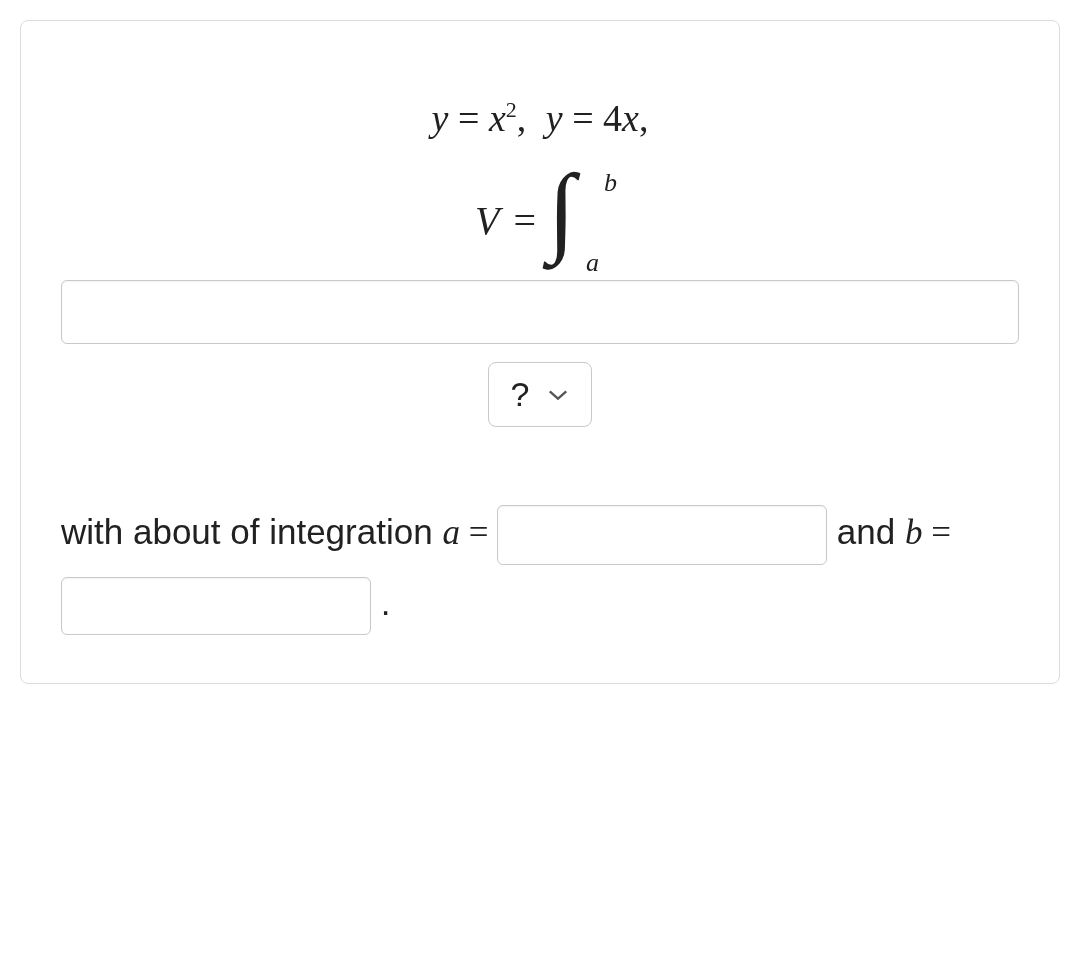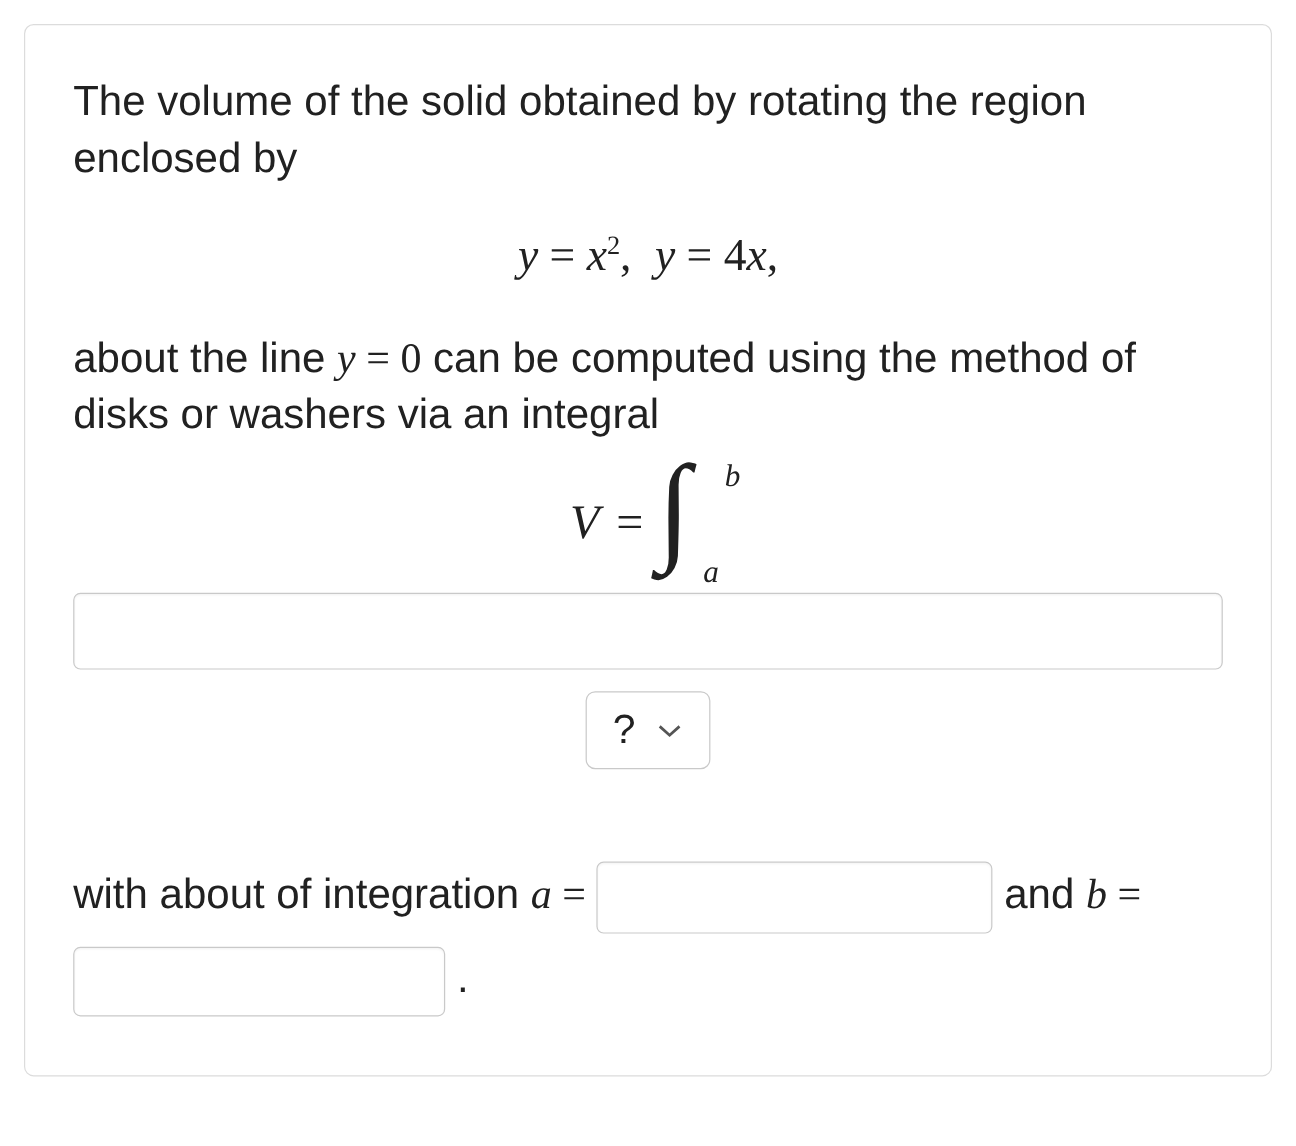--- a/index.html
+++ b/index.html
@@ -128,29 +128,25 @@
   }
   .input-a { width: 330px; height: 60px; }
   .input-b { width: 310px; height: 58px; }
   .gap { display:inline-block; width:10px; }
 </style>
 </head>
 <body>
 
 <div class="card">
 
-  <div class="prompt-text">The volume of the solid obtained by rotating the region enclosed by</div>
 
   <div class="math-display">
     <span>y</span><span class="roman"> = </span><span>x</span><span class="sup">2</span><span class="roman">, </span><span class="gap"></span><span>y</span><span class="roman"> = 4</span><span>x</span><span class="roman">,</span>
   </div>
 
-  <div class="prompt-text">
-    <span>about the line </span><span class="math-inline">y</span><span class="math-inline" style="font-style:normal"> = 0</span><span> can be computed using the method of disks or washers via an integral</span>
-  </div>
 
   <div class="integral-line">
     <span class="integral-wrapper">
       <span class="italic">V</span>
       <span style="font-style:normal"> = </span>
       <span class="integral-sym">
         <span class="int-glyph">∫</span>
         <span class="lim-top">b</span>
         <span class="lim-bot">a</span>
       </span>

